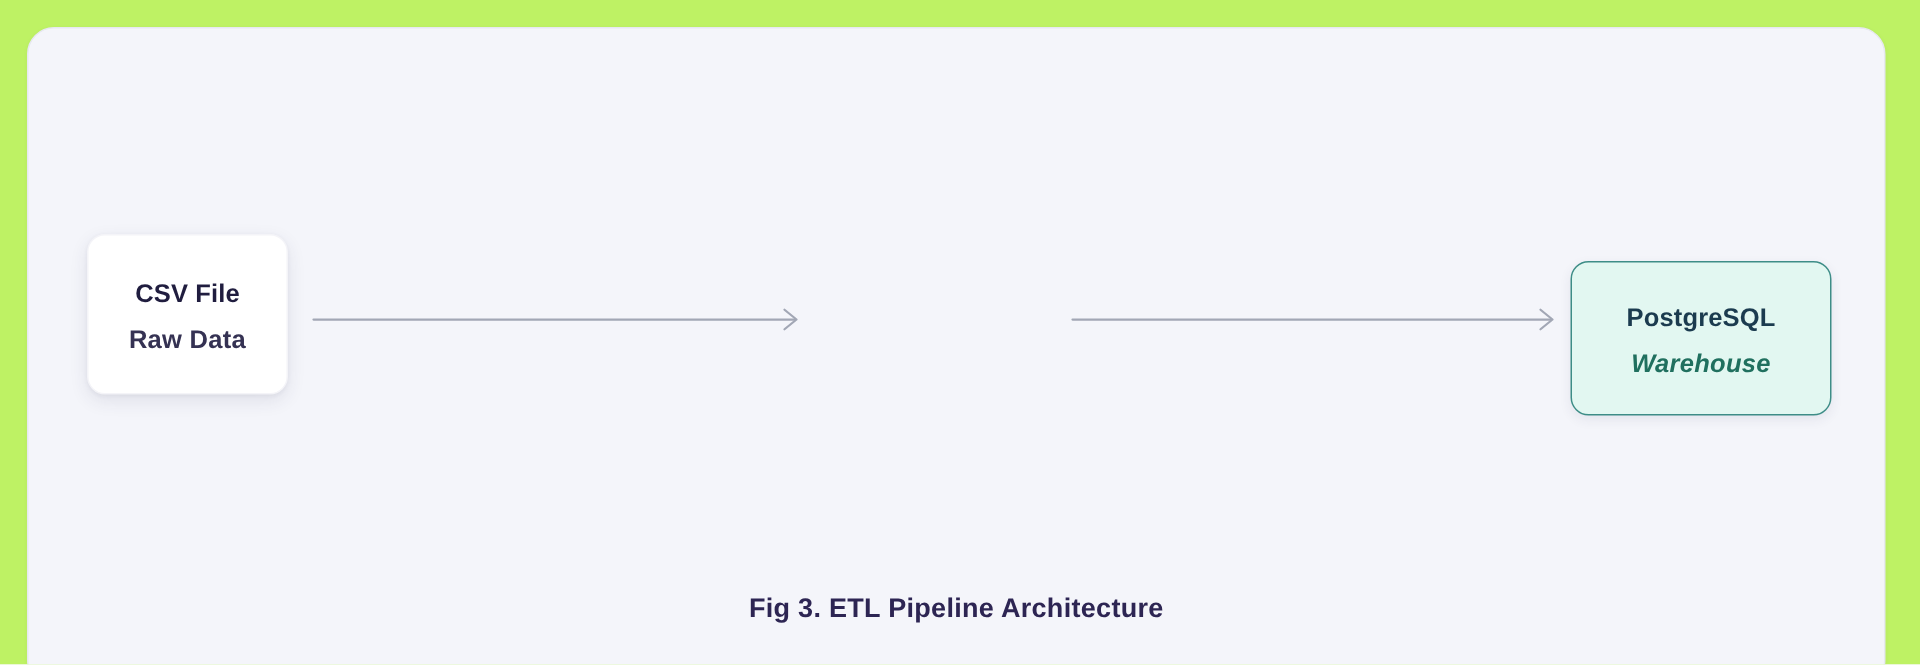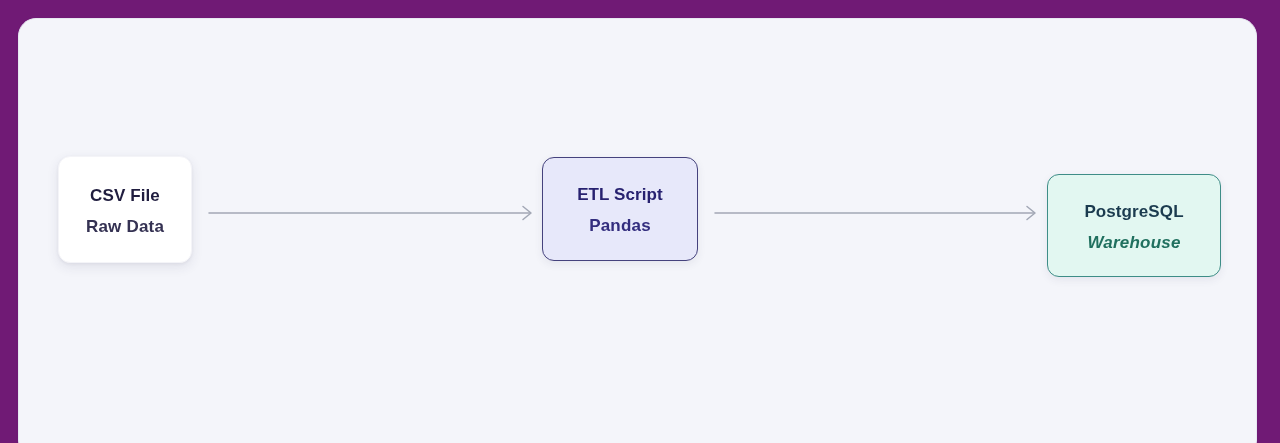--- a/index.html
+++ b/index.html
@@ -73,42 +73,39 @@
     width: 100%;
     text-align: center;
     font-size: 18px;
     font-weight: 600;
     letter-spacing: 0.2px;
   }
 </style>
 </head>
 <body>
 
-<div class="page" style="background: #701a75;">
+<div class="page" style="background: #bef264;">
   <div class="panel" style="background: rgb(244, 245, 250); border-color: rgb(231, 232, 241);">
 
     <div class="node node-csv" style="background: rgb(255, 255, 255); border-color: rgb(244, 244, 248);">
       <div class="node-title" style="color: rgb(32, 29, 63);">CSV File</div>
       <div class="node-subtitle" style="color: rgb(53, 50, 83);">Raw Data</div>
     </div>
 
     <svg class="arrow arrow-1" width="325" height="20" viewBox="0 0 325 20" style="color: rgb(162, 167, 181);">
       <line x1="1" y1="10" x2="322" y2="10" stroke="currentColor" stroke-width="1.5" stroke-linecap="round"></line>
       <polyline points="315,3.5 323,10 315,16.5" fill="none" stroke="currentColor" stroke-width="1.5" stroke-linecap="round" stroke-linejoin="round"></polyline>
     </svg>
 
-    <div class="node node-etl" style="background: rgb(231, 232, 250); border-color: rgb(69, 66, 125);">
-      <div class="node-title" style="color: rgb(39, 33, 112);">ETL Script</div>
-      <div class="node-subtitle" style="color: rgb(51, 45, 126);">Pandas</div>
-    </div>
 
     <svg class="arrow arrow-2" width="323" height="20" viewBox="0 0 323 20" style="color: rgb(162, 167, 181);">
       <line x1="1" y1="10" x2="320" y2="10" stroke="currentColor" stroke-width="1.5" stroke-linecap="round"></line>
       <polyline points="313,3.5 321,10 313,16.5" fill="none" stroke="currentColor" stroke-width="1.5" stroke-linecap="round" stroke-linejoin="round"></polyline>
     </svg>
 
     <div class="node node-pg" style="background: rgb(226, 247, 241); border-color: rgb(62, 141, 135);">
       <div class="node-title" style="color: rgb(27, 59, 79);">PostgreSQL</div>
       <div class="node-subtitle" style="color: rgb(32, 112, 95); font-style: italic;">Warehouse</div>
     </div>
 
+    <div class="caption" style="color: rgb(45, 37, 83);">Fig 3. ETL Pipeline Architecture</div>
   </div>
 </div>
 
 </body></html>

